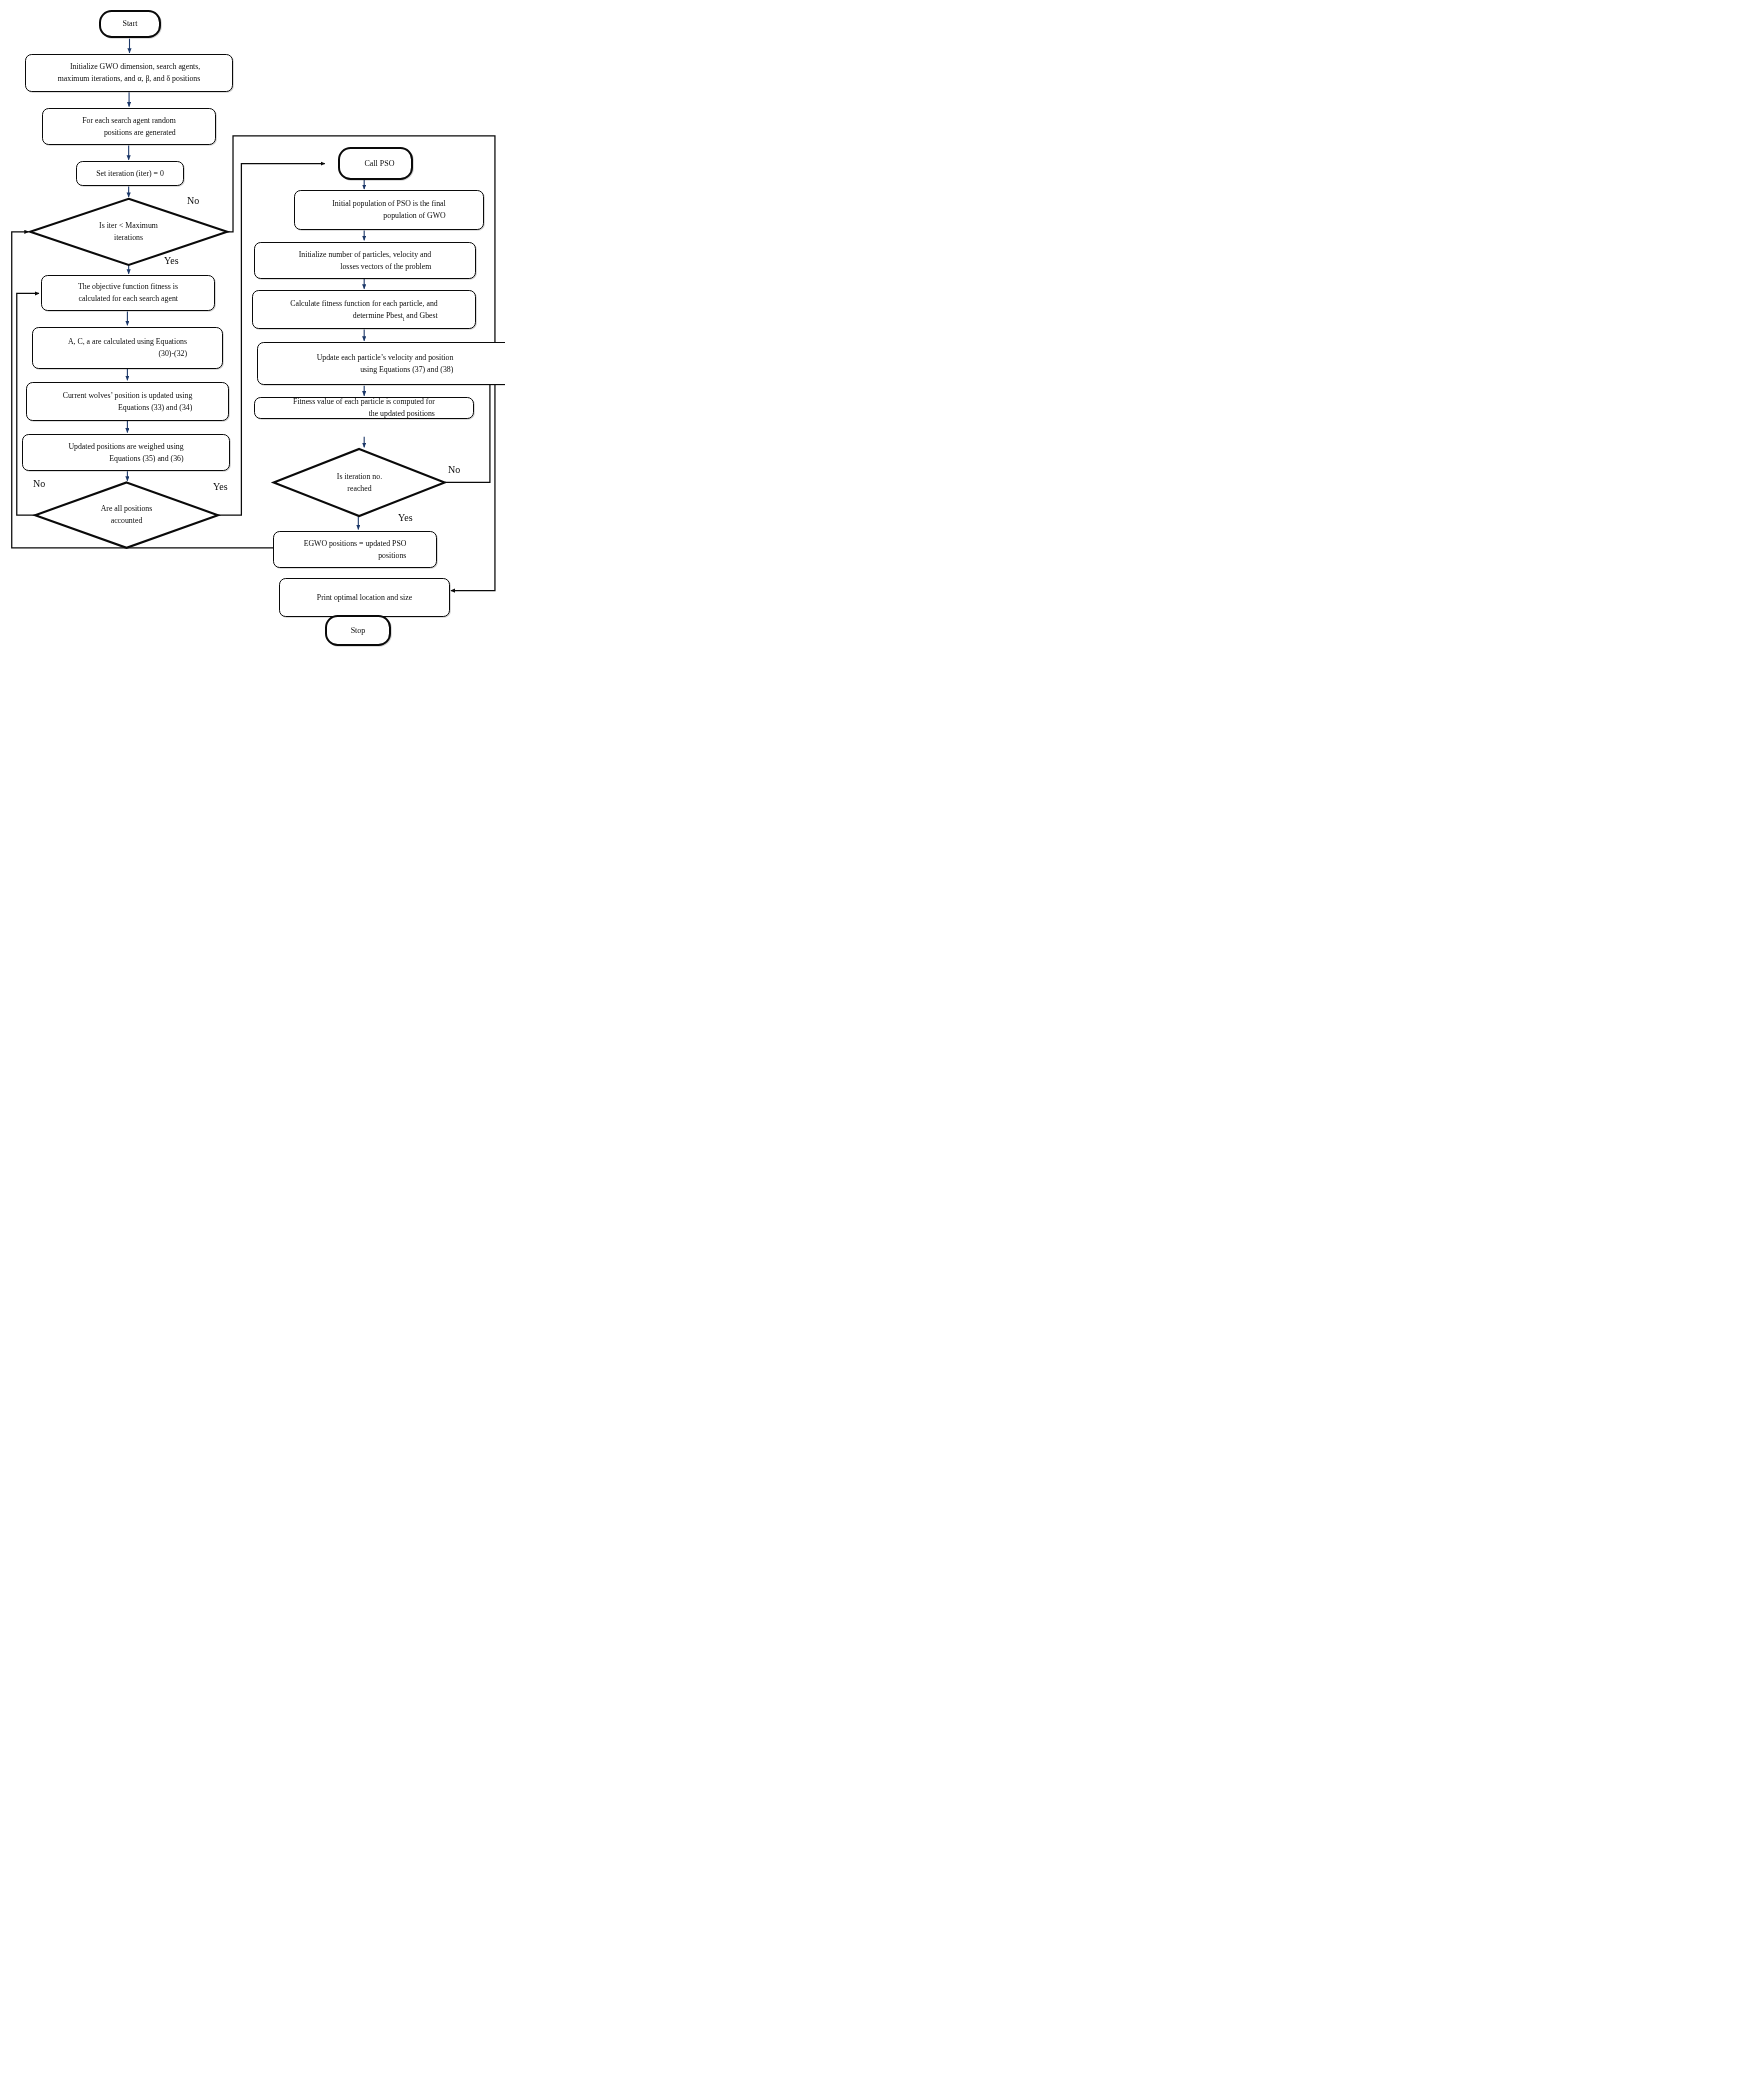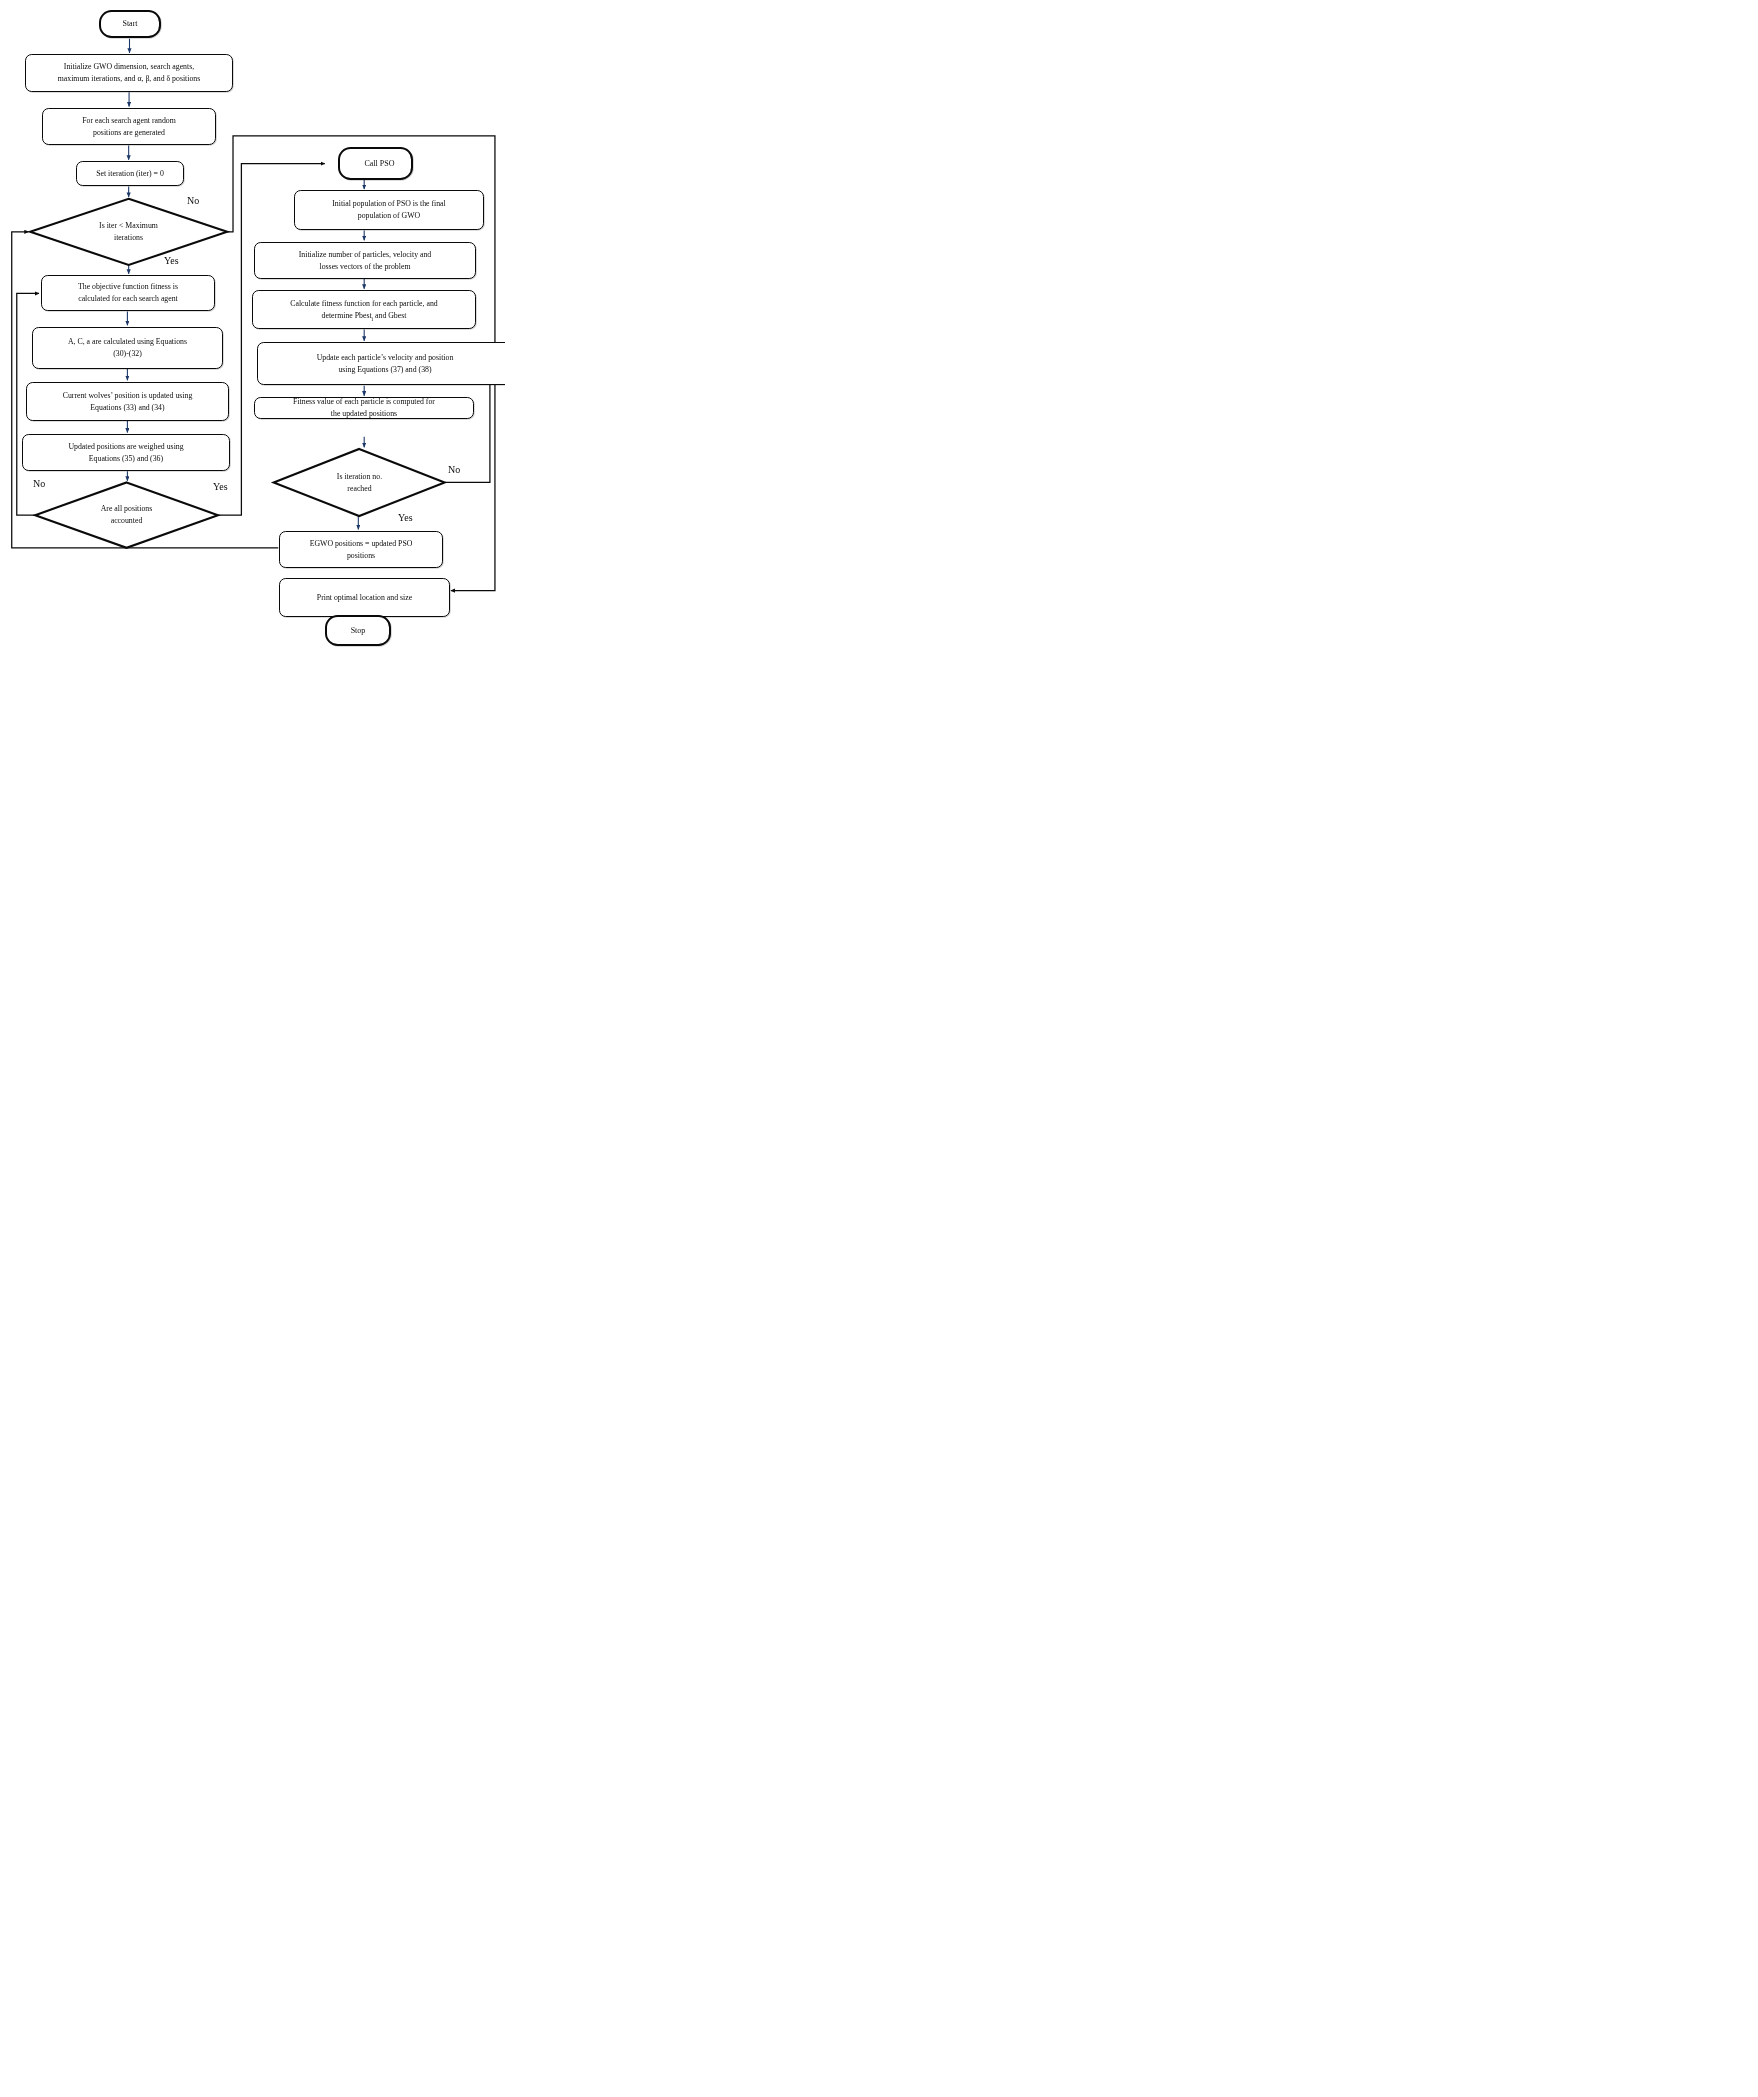--- a/index.html
+++ b/index.html
@@ -12,21 +12,21 @@
     overflow:hidden;
   }
   svg.wires{position:absolute;left:0;top:0;width:505px;height:654px;}
   .node{
     position:absolute;
     box-sizing:border-box;
     background:#ffffff;
     border:1.7px solid #0a0a0a;
     border-radius:6.7px;
     display:flex;align-items:center;justify-content:center;
-    text-align:center;
+    text-align:right;
     white-space:pre-line;
     font-size:7.8px;line-height:1.5;
     box-shadow:0.8px 0.8px 0 rgba(0,0,0,0.18);
   }
   .terminal{border-radius:12.6px;border-width:2.1px;font-size:8px;}
   .dtext{
     position:absolute;display:flex;align-items:center;justify-content:center;
     text-align:center;white-space:pre-line;font-size:7.8px;line-height:1.6;
     background:transparent;
   }
@@ -115,21 +115,21 @@
     <span><span>Calculate fitness function for each particle, and
 determine Pbest</span><span class="subi">i</span><span> and Gbest</span></span>
   </div>
 
   <div class="node" style="left:257px;top:342px;width:256px;height:43px;">Update each particle’s velocity and position
 using Equations (37) and (38)</div>
 
   <div class="node" style="left:254px;top:397px;width:220px;height:22px;">Fitness value of each particle is computed for
 the updated positions</div>
 
-  <div class="node" style="left:279px;top:531px;width:164px;height:37px;">EGWO positions = updated PSO
+  <div class="node" style="left:273px;top:531px;width:164px;height:37px;">EGWO positions = updated PSO
 positions</div>
 
   <div class="node" style="left:279px;top:578px;width:171px;height:39px;">Print optimal location and size</div>
 
   <div class="node terminal" style="left:325px;top:615px;width:66px;height:31px;">Stop</div>
 
   <div class="dtext" style="left:78px;top:215px;width:101px;height:34px;">Is iter &lt; Maximum
 iterations</div>
   <div class="dtext" style="left:76px;top:498px;width:101px;height:34px;">Are all positions
 accounted</div>

